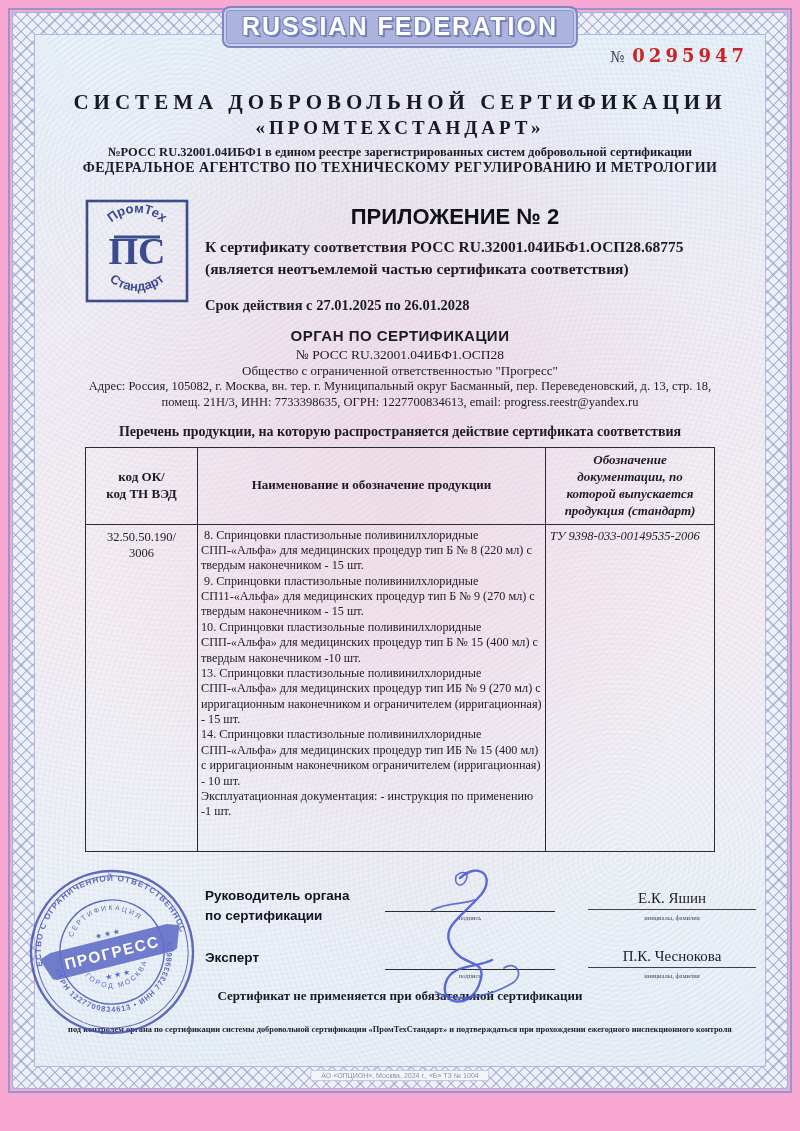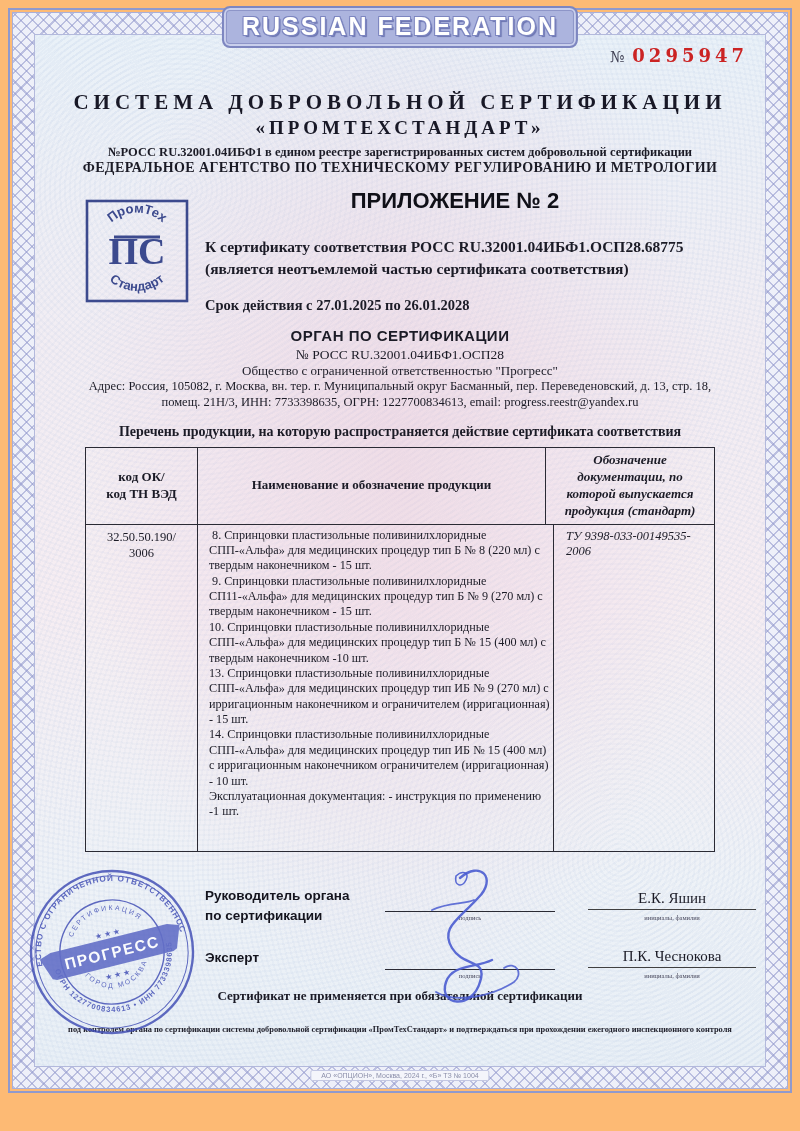--- a/index.html
+++ b/index.html
@@ -1,19 +1,19 @@
 <!DOCTYPE html>
 <html><head>
 <meta charset="utf-8">
 <style>
   * { margin:0; padding:0; box-sizing:border-box; }
   html,body { background:#ffffff; }
   .page {
     position:relative; width:800px; height:1131px; margin:0 auto;
-    background:#fdba74; overflow:hidden;
+    background:#f9a8d4; overflow:hidden;
     font-family:"Liberation Serif", serif; color:#1b1b26;
   }
   
   .frame-outer {
     position:absolute; left:8px; top:8px; right:8px; bottom:38px;
     border:2px solid #9199cb; z-index:1;
   }
   .chev-band {
     position:absolute; left:12px; top:12px; right:12px; bottom:42px;
     border:1px solid #a9afd8; z-index:1;
@@ -46,21 +46,21 @@
   .serial .no { font-size:15px; color:#3c3c50; margin-right:8px; }
   .serial .num { font-size:18px; letter-spacing:4px; color:#cb2323; font-weight:bold; }
 
   .abs { position:absolute; z-index:5; }
   .ctr { left:40px; right:40px; text-align:center; }
 
   .title1 { top:90px; font-size:21px; font-weight:bold; letter-spacing:5px; color:#181826; }
   .title2 { top:117px; font-size:19px; font-weight:bold; letter-spacing:4px; color:#181826; }
   .registry { top:145px; font-size:12.5px; font-weight:bold; }
   .agency { top:160px; font-size:14px; font-weight:bold; letter-spacing:.4px; }
-  .appendix { top:188px; left:150px; right:40px; text-align:center;
+  .appendix { top:204px; left:150px; right:40px; text-align:center;
     font-family:"Liberation Sans", sans-serif; font-weight:bold; font-size:22px; color:#101018; }
 
   .logo-box { left:84px; top:198px; width:106px; height:106px; }
 
   .certref  { left:205px; top:238px; width:545px; font-size:15.5px; font-weight:bold; }
   .certnote { left:205px; top:260px; width:545px; font-size:15.5px; font-weight:bold; }
   .validity { left:205px; top:297px; font-size:14.5px; font-weight:bold; }
 
   .org-heading { top:327px; font-family:"Liberation Sans", sans-serif; font-weight:bold; font-size:15px; letter-spacing:.5px; }
   .org-number  { top:347px; font-size:13.5px; }
@@ -74,21 +74,21 @@
   .ptable { left:85px; top:447px; width:630px; border:1.5px solid #2a2a34; z-index:5; background:rgba(255,255,255,.06); }
   .prow { display:flex; }
   .pcell { border-right:1.5px solid #2a2a34; }
   .pcell:last-child { border-right:none; }
   .c-code { width:112px; }
   .c-name { width:348px; }
   .c-doc  { width:168.5px; flex:1;font-style:italic; }
   .phead { border-bottom:1.5px solid #2a2a34; min-height:70px; }
   .phead .pcell { display:flex; flex-direction:column; justify-content:center; align-items:center;
     text-align:center; font-weight:bold; font-size:13px; line-height:1.3; padding:4px 6px; }
-  .pbody { min-height:326px; align-items:stretch;gap:8px; }
+  .pbody { min-height:326px; align-items:stretch; }
   .pbody .c-code { text-align:center; font-size:12.5px; padding-top:4px; line-height:1.3; }
   .pbody .c-name { padding:3px 2px 3px 3px; }
   .pbody .c-doc  { font-size:12.5px; padding:4px 2px 0 4px; line-height:1.25; }
   .item { font-size:12.2px; line-height:1.26; white-space:pre-wrap; }
 
   
   .sig-label { left:205px; font-family:"Liberation Sans", sans-serif; font-weight:bold; font-size:13.5px; line-height:1.5; color:#14141e; }
   .lab1 { top:886px; }
   .lab2 { top:948px; }
   .sig-line { left:385px; width:170px; border-bottom:1px solid #2a2a34; text-align:center; }

